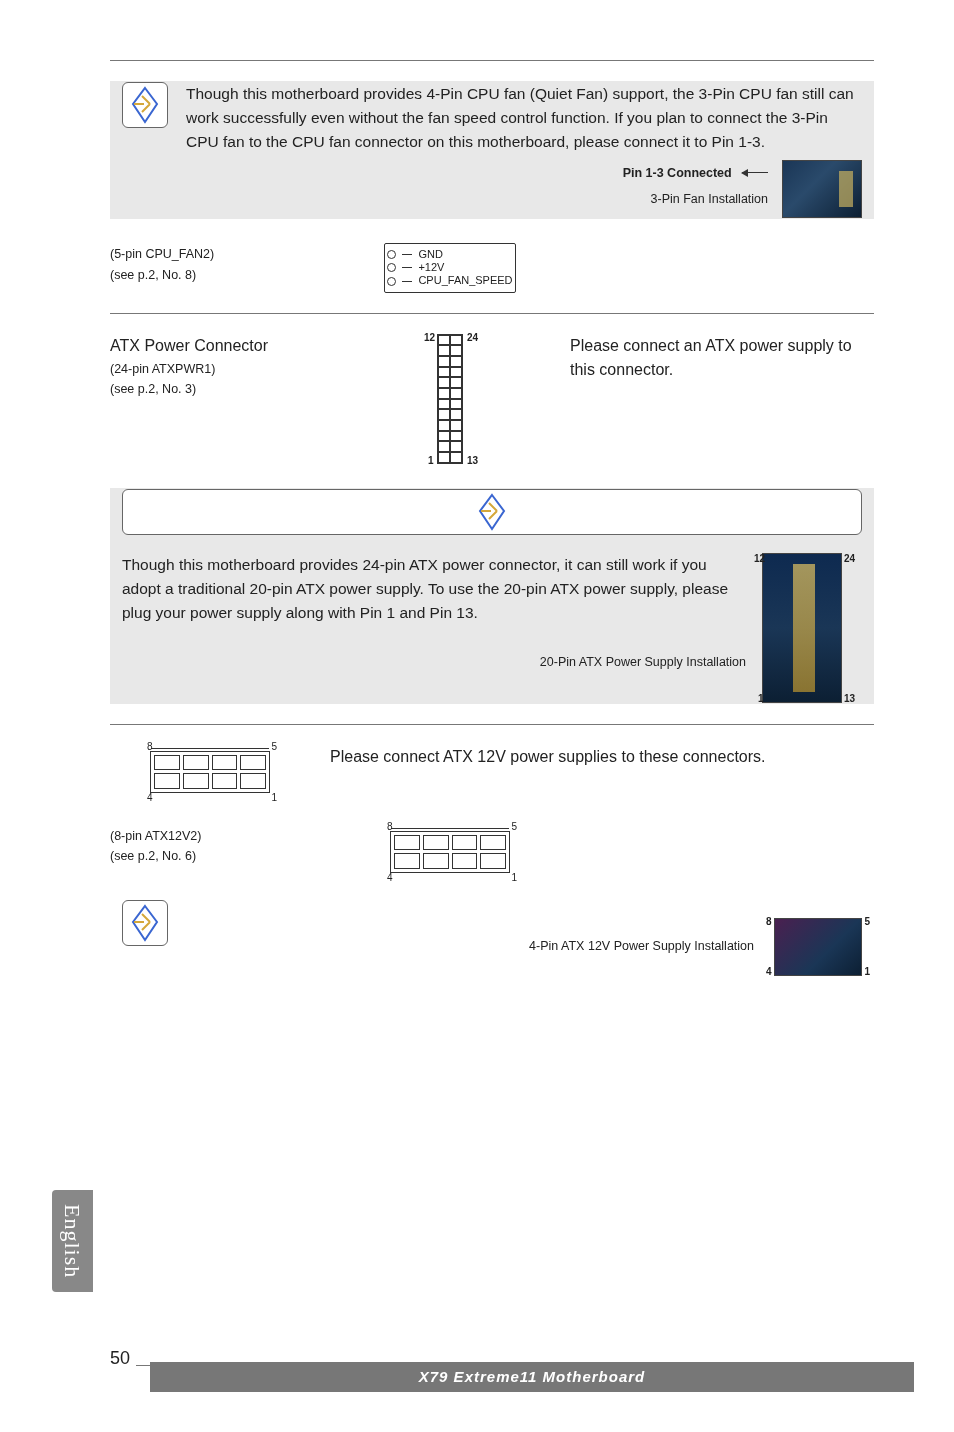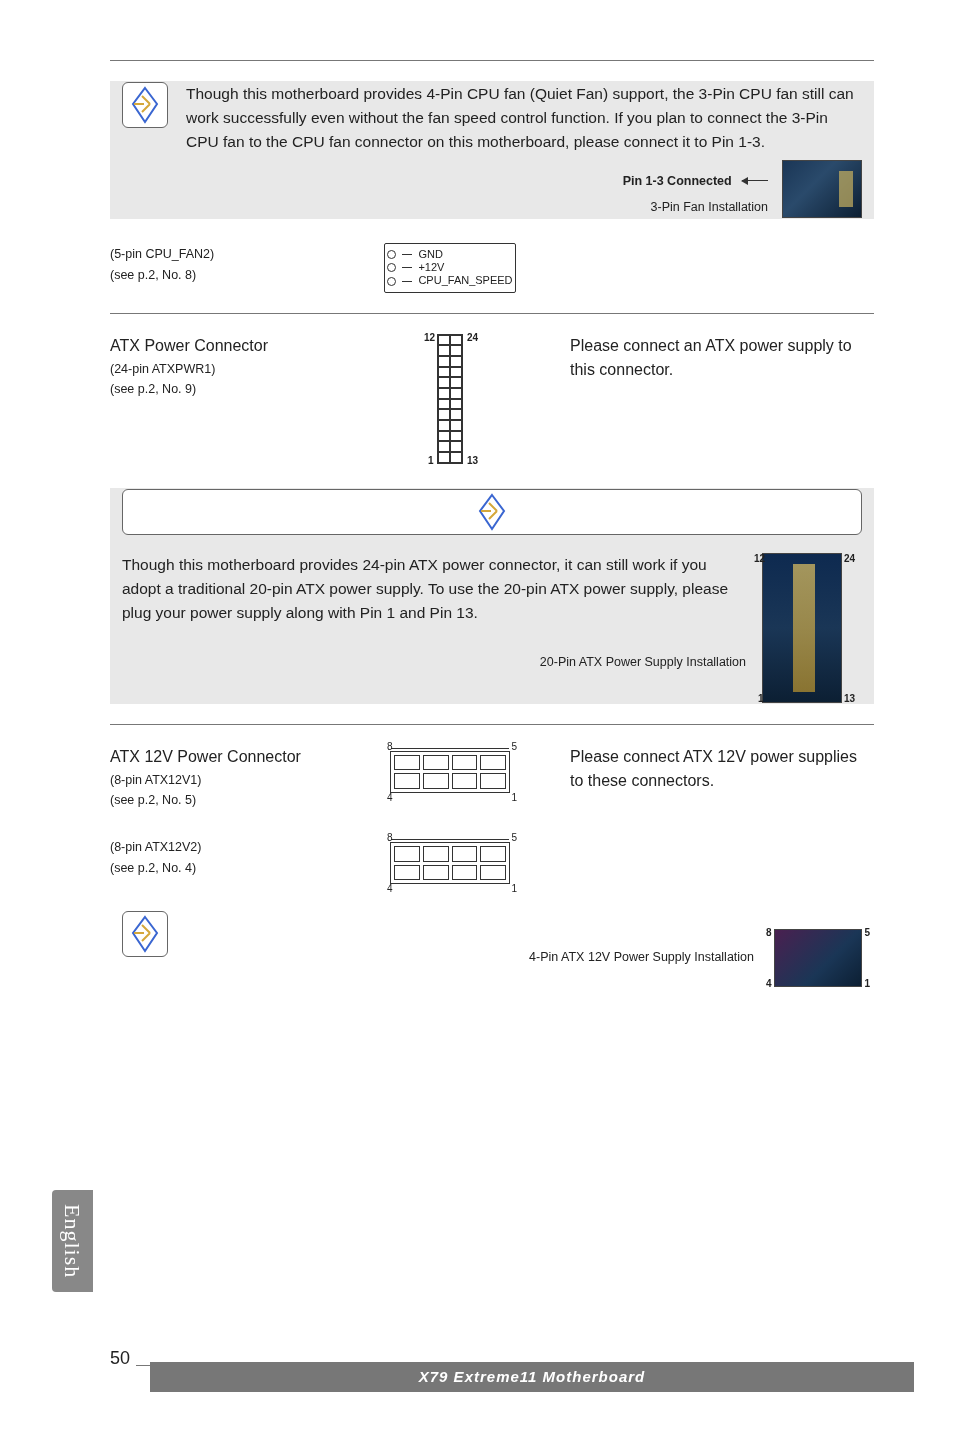--- a/index.html
+++ b/index.html
@@ -47,21 +47,21 @@
   }
   .pin-arrow::before {
     content: '';
     position: absolute;
     left: -1px;
     top: -4px;
     border-right: 7px solid #333;
     border-top: 4px solid transparent;
     border-bottom: 4px solid transparent;
   }
-  .label-right { text-align: right; margin-top: 8px; }
+  .label-right { text-align: right; margin-top: 0; }
   .label-right .bold { font-weight: bold; font-size: 12.5px; }
   .label-right .small { font-size: 12.5px; margin-top: 6px; }
 
   .photo-thumb {
     width: 80px; height: 58px;
     background: linear-gradient(135deg,#1a3656 0%,#2a4a6b 40%,#0c1f33 100%);
     border: 1px solid #444;
     position: relative;
   }
   .photo-thumb::after{
@@ -186,21 +186,21 @@
   </div>
   <div class="col3"></div>
 </div>
 
 <hr class="hr">
 
 <div class="row">
   <div class="col1">
     <div class="conn-title">ATX Power Connector</div>
     <div class="conn-sub">(24-pin ATXPWR1)</div>
-    <div class="conn-sub">(see p.2,  No. 9)</div>
+    <div class="conn-sub">(see p.2,  No. 3)</div>
   </div>
   <div class="col2">
     <div class="atx24">
       <div class="atx24-body">
         <div></div>
           <div></div>
           <div></div>
           <div></div>
           <div></div>
           <div></div>
@@ -254,25 +254,20 @@
       <span class="atx24-label" style="position:absolute;left:82px; top:-2px;">24</span>
       <span class="atx24-label" style="position:absolute;left:-4px; top:138px;">1</span>
       <span class="atx24-label" style="position:absolute;left:82px; top:138px;">13</span>
     </div>
   </div>
 </div>
 
 <hr class="hr">
 
 <div class="row">
-  <div class="col1">
-    <div class="conn-title">ATX 12V Power Connector</div>
-    <div class="conn-sub">(8-pin  ATX12V1)</div>
-    <div class="conn-sub">(see p.2,  No. 5)</div>
-  </div>
   <div class="col2">
     <div class="atx8">
       <div class="atx8-body">
           <div></div>
           <div></div>
           <div></div>
           <div></div>
           <div></div>
           <div></div>
           <div></div>
@@ -285,21 +280,21 @@
     </div>
   </div>
   <div class="col3">
     <div>Please connect ATX 12V power supplies to these connectors.</div>
   </div>
 </div>
 
 <div class="row" style="margin-top:26px;">
   <div class="col1">
     <div class="conn-sub">(8-pin  ATX12V2)</div>
-    <div class="conn-sub">(see p.2,  No. 4)</div>
+    <div class="conn-sub">(see p.2,  No. 6)</div>
   </div>
   <div class="col2">
     <div class="atx8">
       <div class="atx8-body">
           <div></div>
           <div></div>
           <div></div>
           <div></div>
           <div></div>
           <div></div>

